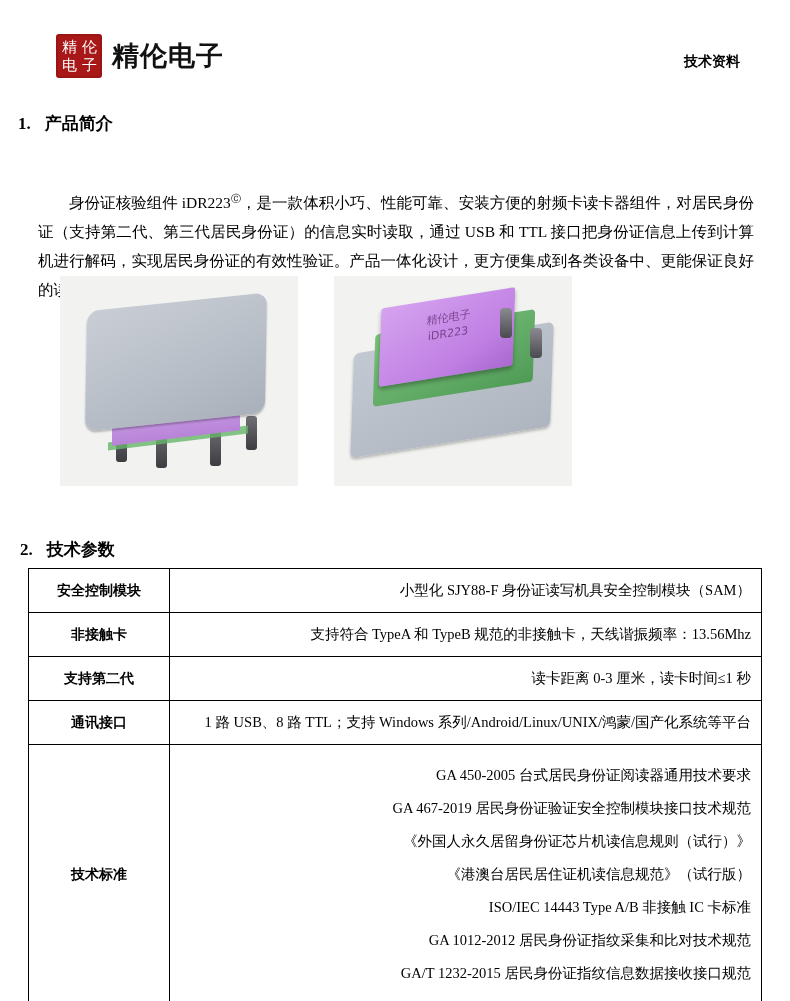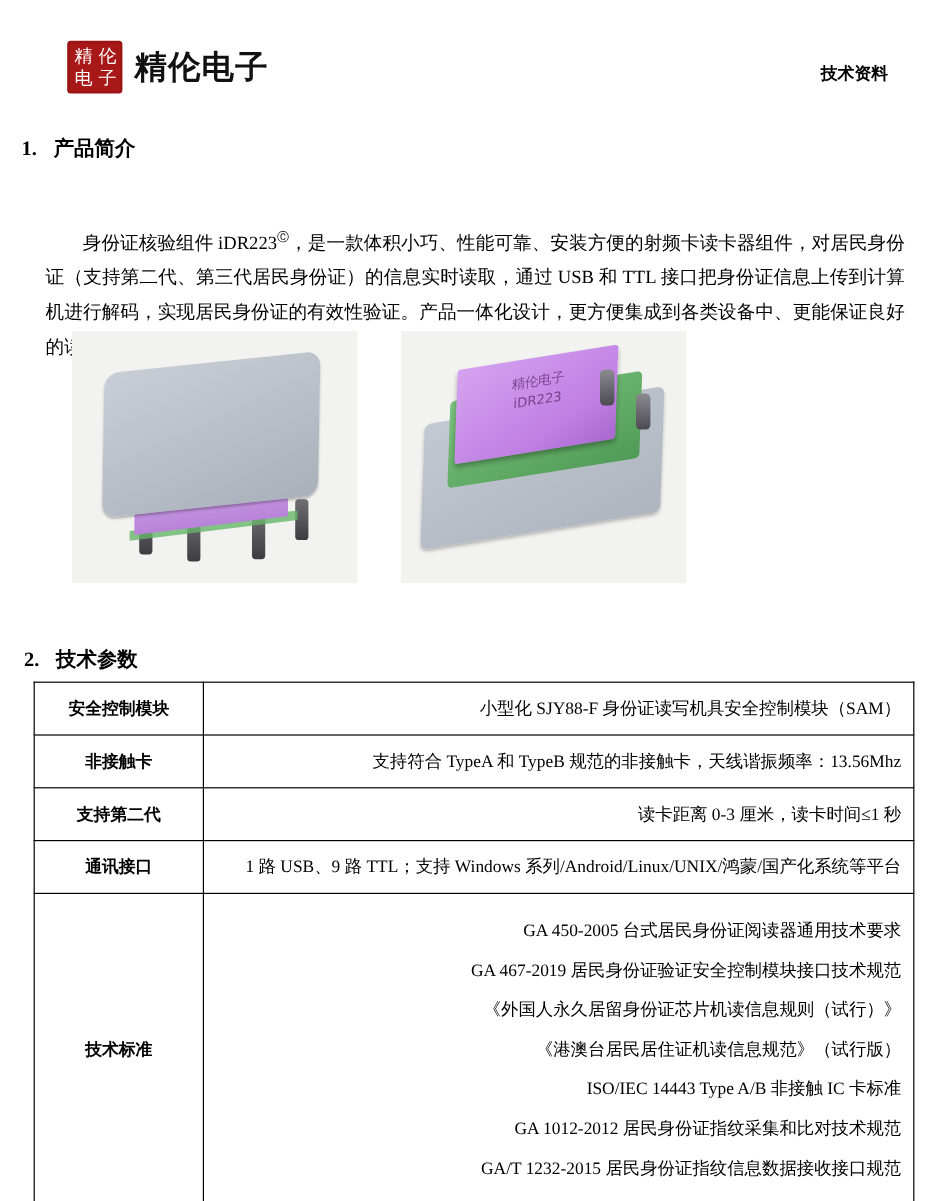--- a/index.html
+++ b/index.html
@@ -327,21 +327,21 @@
       <tr>
         <td class="label">非接触卡</td>
         <td class="value">支持符合 TypeA 和 TypeB 规范的非接触卡，天线谐振频率：13.56Mhz</td>
       </tr>
       <tr>
         <td class="label">支持第二代</td>
         <td class="value">读卡距离 0-3 厘米，读卡时间≤1 秒</td>
       </tr>
       <tr>
         <td class="label">通讯接口</td>
-        <td class="value">1 路 USB、9 路 TTL；支持 Windows 系列/Android/Linux/UNIX/鸿蒙/国产化系统等平台</td>
+        <td class="value">1 路 USB、8 路 TTL；支持 Windows 系列/Android/Linux/UNIX/鸿蒙/国产化系统等平台</td>
       </tr>
       <tr>
         <td class="label">技术标准</td>
         <td class="value">
           <ul class="std-list">
             <li>GA 450-2005 台式居民身份证阅读器通用技术要求</li>
             <li>GA 467-2019 居民身份证验证安全控制模块接口技术规范</li>
             <li>《外国人永久居留身份证芯片机读信息规则（试行）》</li>
             <li>《港澳台居民居住证机读信息规范》（试行版）</li>
             <li>ISO/IEC 14443 Type A/B 非接触 IC 卡标准</li>

